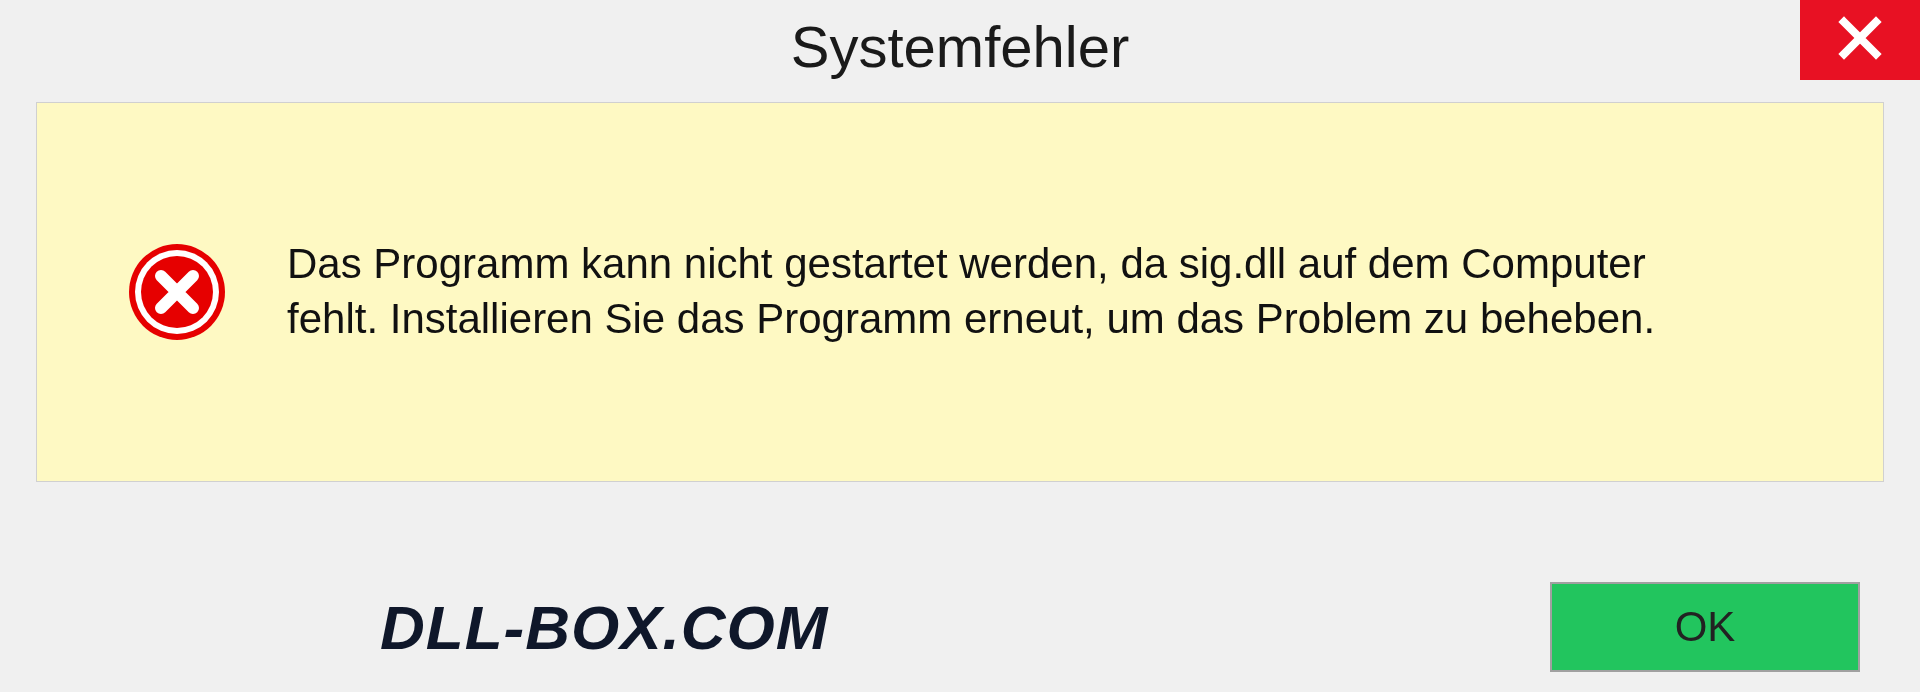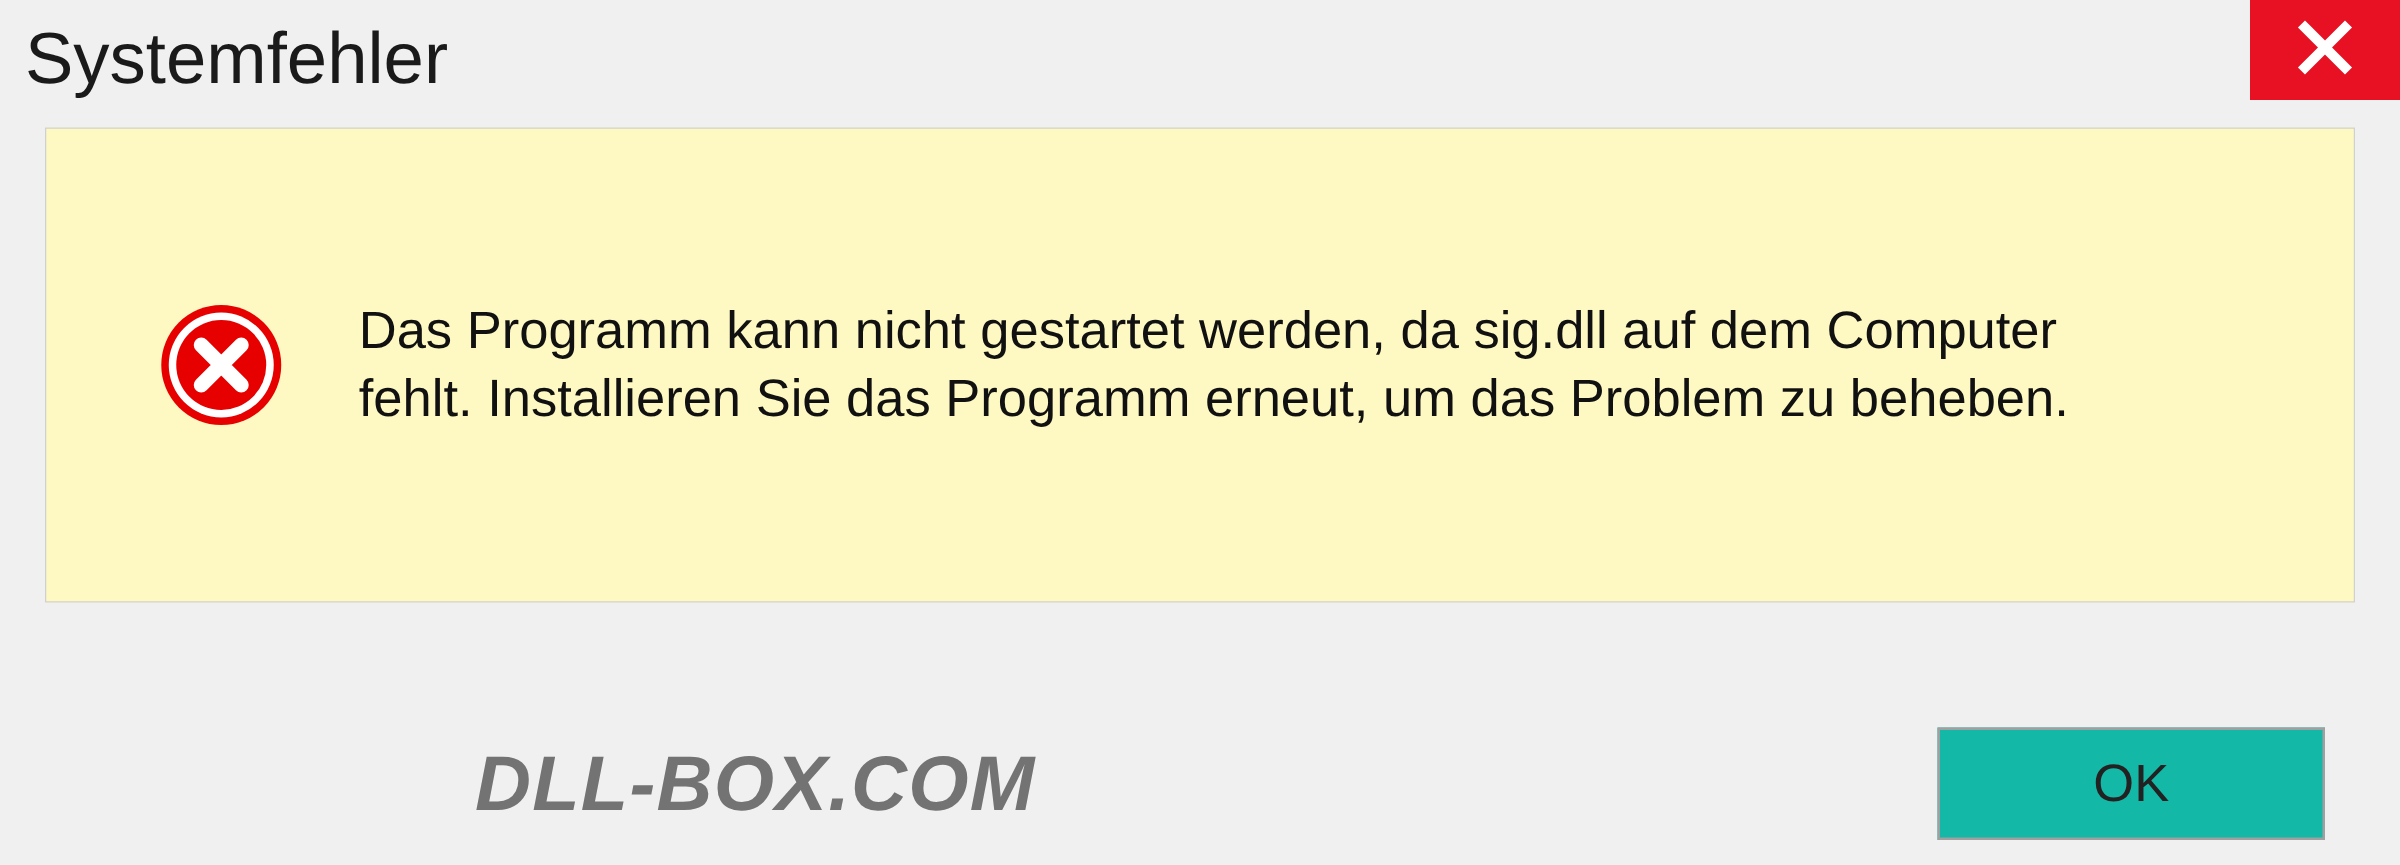--- a/index.html
+++ b/index.html
@@ -7,21 +7,21 @@
       font-family: Arial, Helvetica, sans-serif;
       background: #f0f0f0;
       width: 1920px;
       height: 692px;
       position: relative;
     }
     .titlebar {
       height: 92px;
       display: flex;
       align-items: center;
-      justify-content: flex-start;
+      justify-content: center;
       position: relative;
       padding: 0 20px;
     }
     .title {
       font-size: 58px;
       color: #1a1a1a;
       font-weight: normal;
     }
     .close-btn {
       position: absolute;
@@ -61,28 +61,28 @@
       right: 0;
       display: flex;
       align-items: center;
       justify-content: space-between;
       padding: 0 60px 0 380px;
     }
     .watermark {
       font-size: 62px;
       font-weight: 900;
       font-style: italic;
-      color: #737373;
+      color: #0f172a;
       letter-spacing: 1px;
       font-family: Arial, sans-serif;
     }
     .ok-btn {
       width: 310px;
       height: 90px;
-      background: #14b8a6;
+      background: #22c55e;
       border: 2px solid #a0a0a0;
       font-size: 42px;
       color: #222;
       cursor: pointer;
       display: flex;
       align-items: center;
       justify-content: center;
     }
   </style>
 </head>

